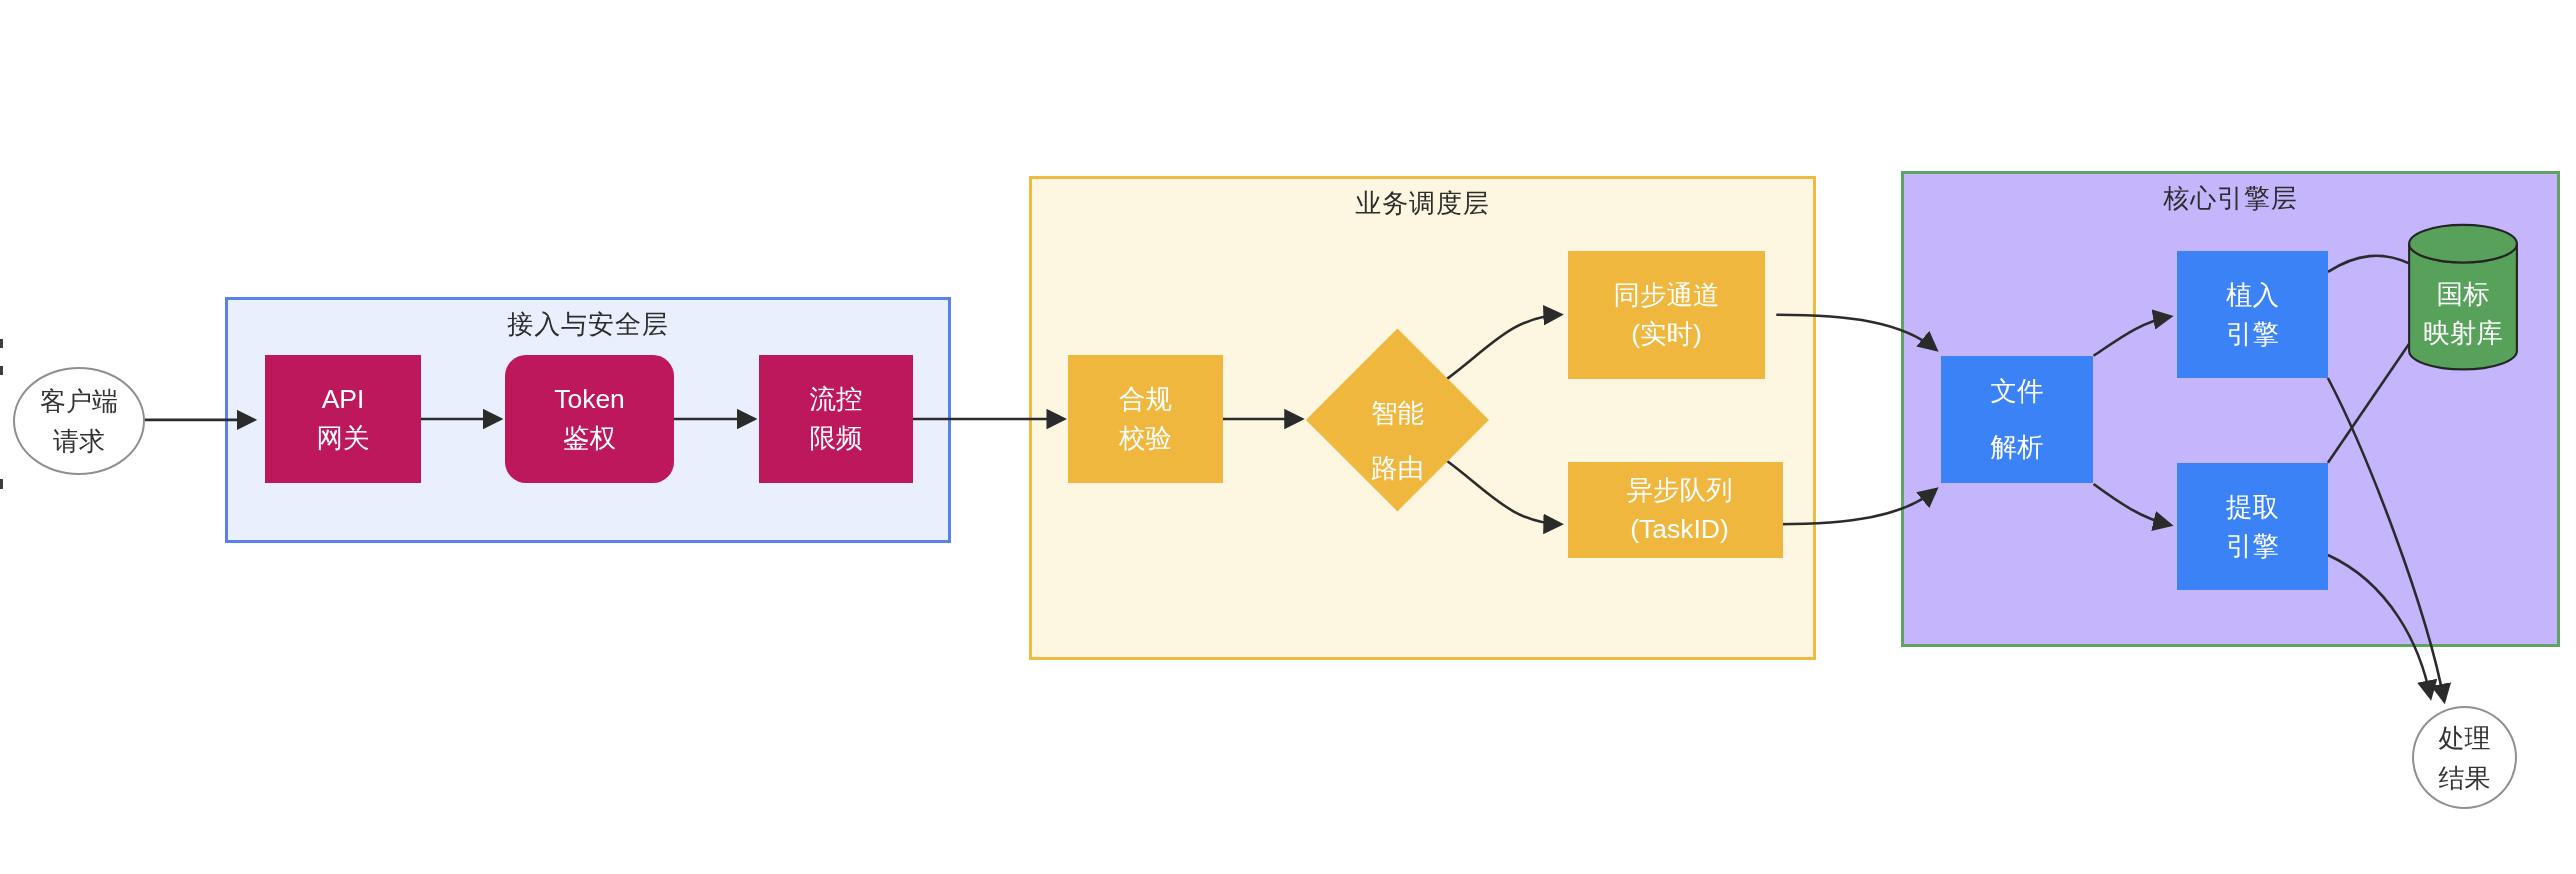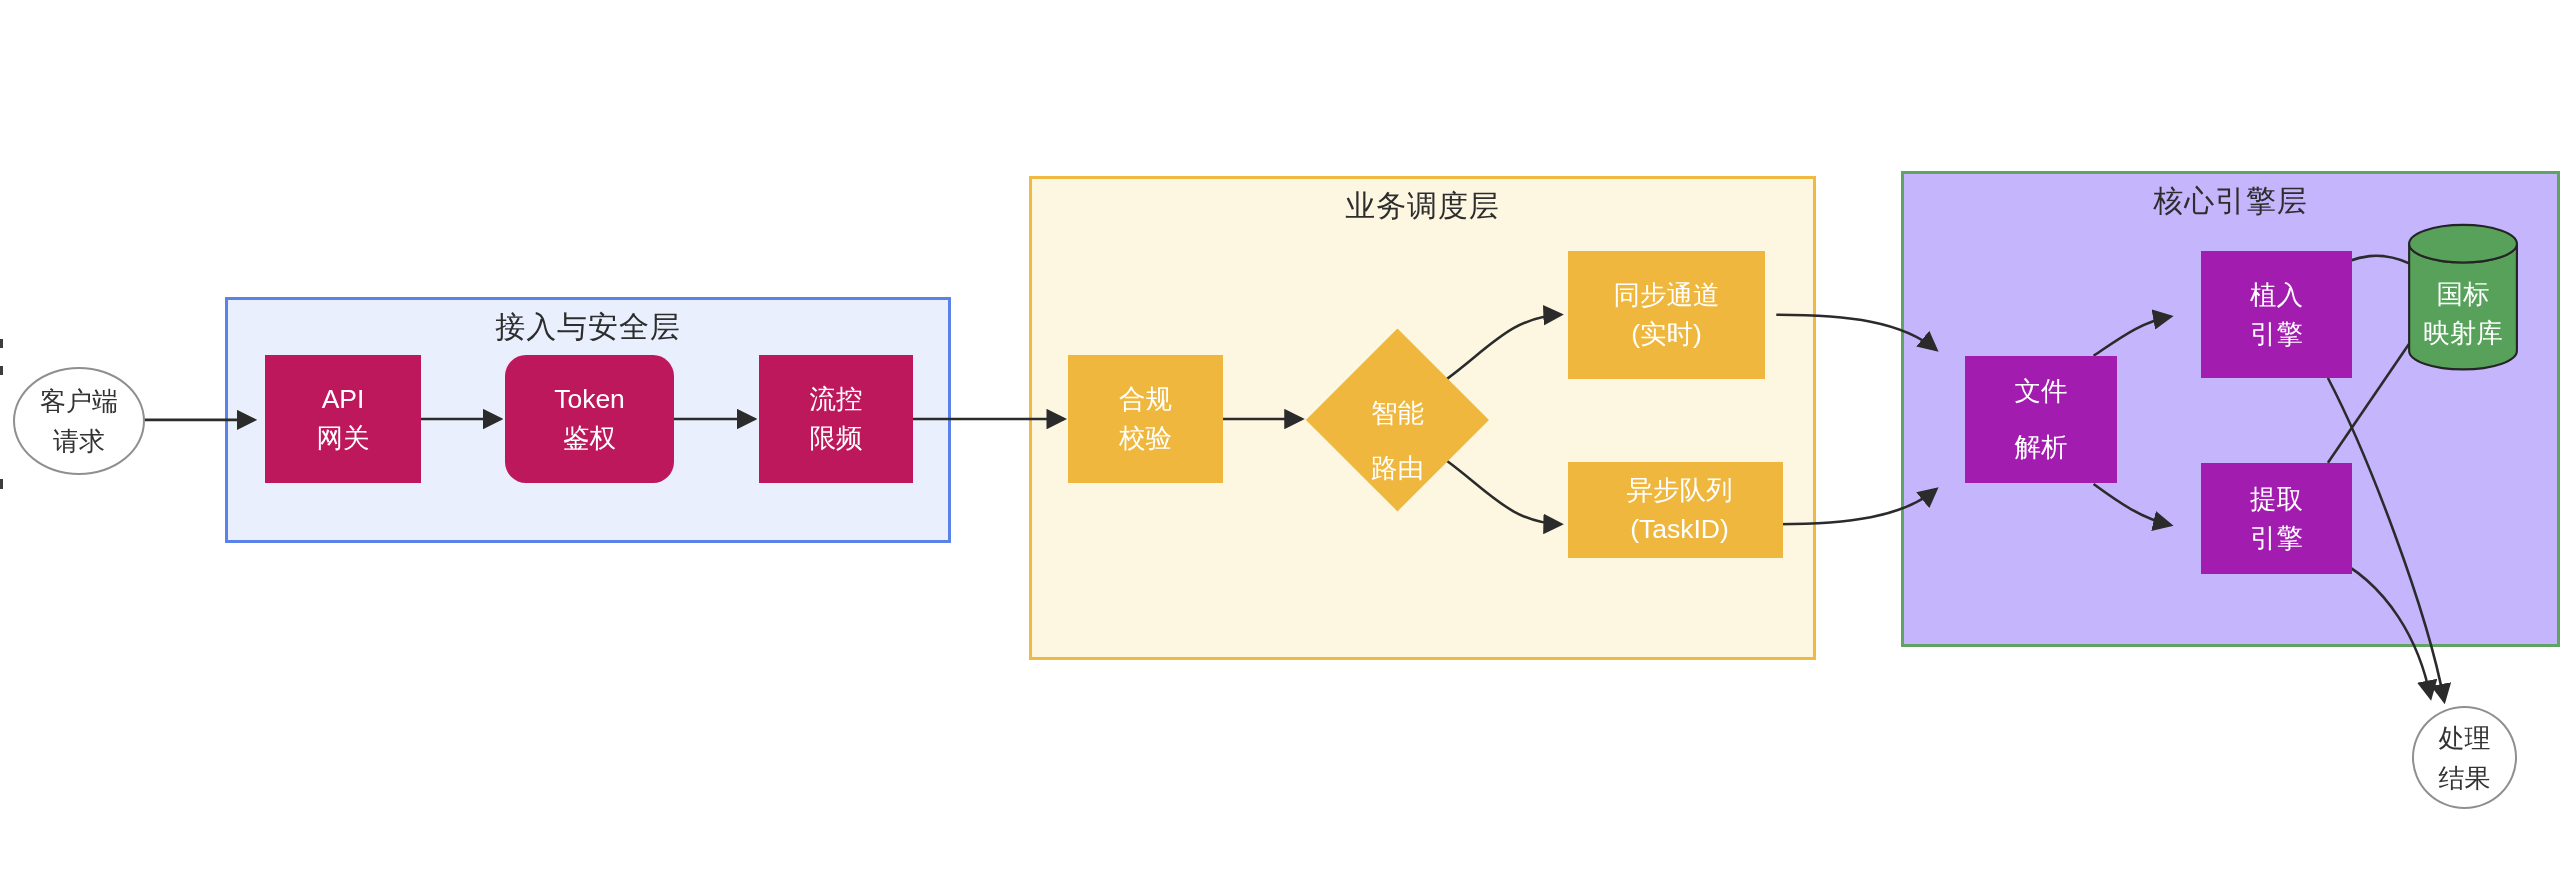--- a/index.html
+++ b/index.html
@@ -2,38 +2,38 @@
 <html style="font-size:13.7px"><head>
 <meta charset="utf-8">
 <style>
   html,body{margin:0;padding:0;background:#ffffff;}
   body{font-family:"Liberation Sans","DejaVu Sans",sans-serif;}
   .stage{position:relative;width:2576px;height:874px;background:#ffffff;overflow:hidden;}
 
   
   .container{position:absolute;box-sizing:border-box;border-width:3.4px;border-style:solid;}
   .container-title{position:absolute;left:0;right:0;top:6.8px;text-align:center;
-    font-size:30px;font-weight:500;color:#2d2d2d;letter-spacing:0.9px;}
+    font-size:26px;font-weight:500;color:#2d2d2d;letter-spacing:0.9px;}
   .c-blue{left:225px;top:297px;width:726px;height:246px;background:#e9effc;border-color:#5b82e8;}
   .c-yellow{left:1029px;top:176px;width:787px;height:484px;background:#fdf6e0;border-color:#f0b942;}
   .c-green{left:1901px;top:171px;width:659px;height:476px;background:#c4b5fd;border-color:#5fa463;}
 
   
   svg.edges{position:absolute;left:0;top:0;z-index:5;}
   .edge{fill:none;stroke:#2b2b2b;stroke-width:3px;}
   .shape-diamond{fill:#efb73d;}
   .shape-cyl{fill:#57a15b;stroke:#252525;stroke-width:2.5px;}
 
   
   .node{position:absolute;z-index:10;display:flex;flex-direction:column;
     align-items:center;justify-content:center;text-align:center;
     font-size:26.5px;line-height:39px;font-weight:500;color:#ffffff;}
   .n-blue{background:#be185d;}
   .n-yellow{background:#efb73d;}
-  .n-green{background:#a21caf;margin-left:24px;}
+  .n-green{background:#3b82f6;}
   .n-label-only{background:transparent;}
   .ellipse{background:#ffffff;border:2.6px solid #8f8f8f;border-radius:50%;
     color:#333333;font-size:26px;line-height:40px;}
   .node span{display:block;}
 
   
   .artifact{position:absolute;left:0;width:2.6px;background:#3d3d3d;z-index:20;}
 </style>
 </head>
 <body>
@@ -123,21 +123,21 @@
   </div>
 
   <div class="node n-green" style="left:1941px;top:356px;width:152px;height:127px;gap:17px;">
     <span>文件</span>
     <span>解析</span>
   </div>
   <div class="node n-green" style="left:2177px;top:251px;width:151px;height:127px;">
     <span>植入</span>
     <span>引擎</span>
   </div>
-  <div class="node n-green" style="left:2177px;top:463px;width:151px;height:111px;">
+  <div class="node n-green" style="left:2177px;top:463px;width:151px;height:127px;">
     <span>提取</span>
     <span>引擎</span>
   </div>
   <div class="node n-label-only" style="left:2409px;top:274px;width:108px;height:80px;">
     <span>国标</span>
     <span>映射库</span>
   </div>
 
   <div class="artifact" style="top:339px;height:9.4px;"></div>
   <div class="artifact" style="top:366px;height:8.6px;"></div>

